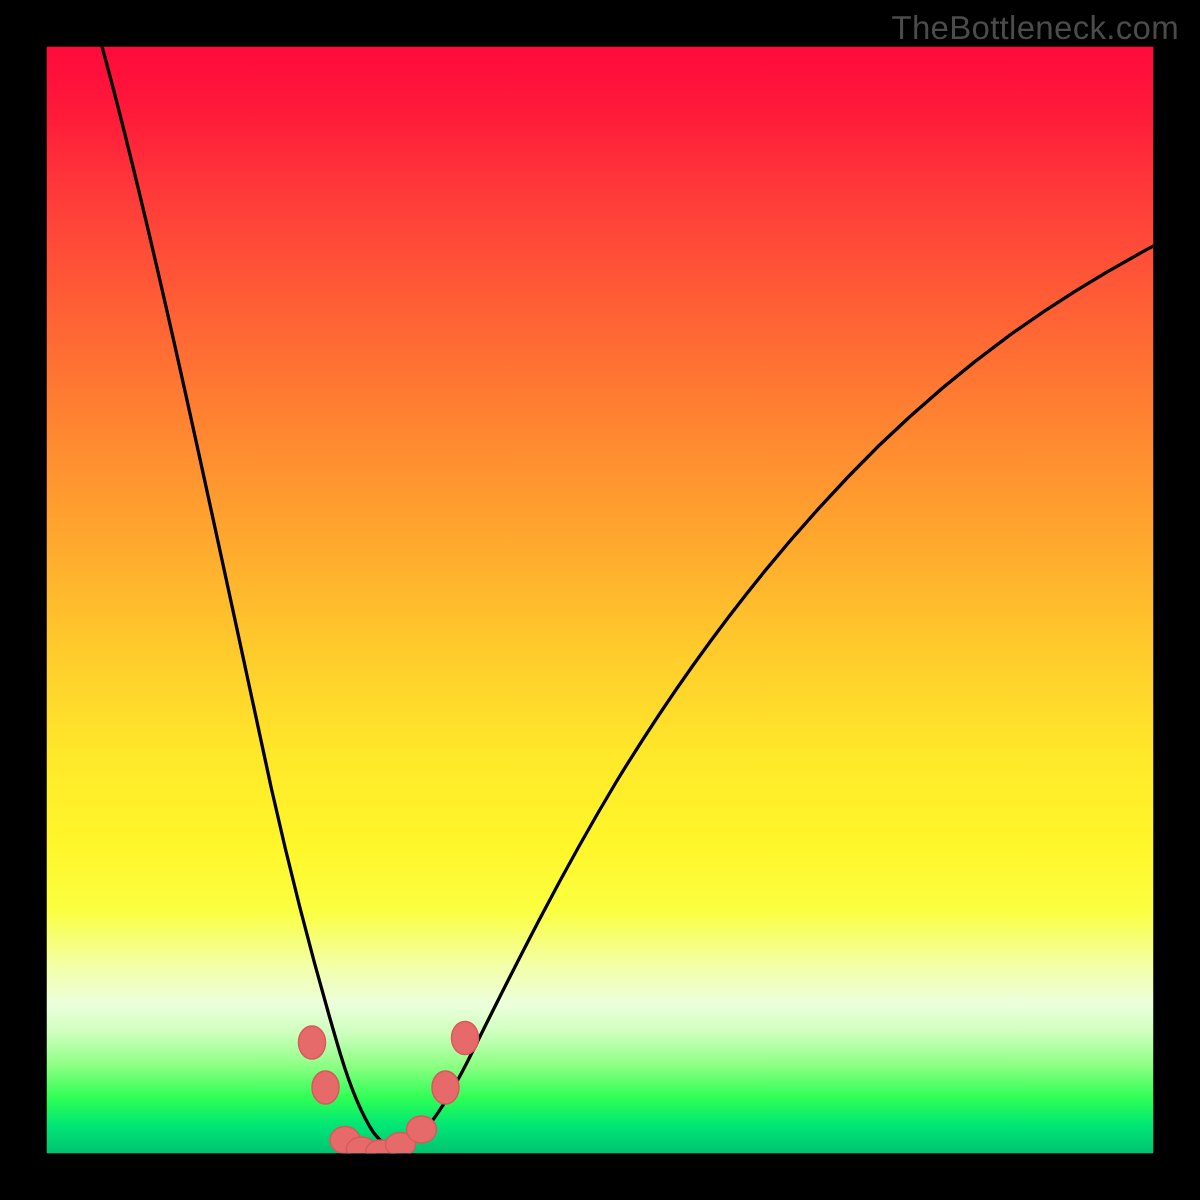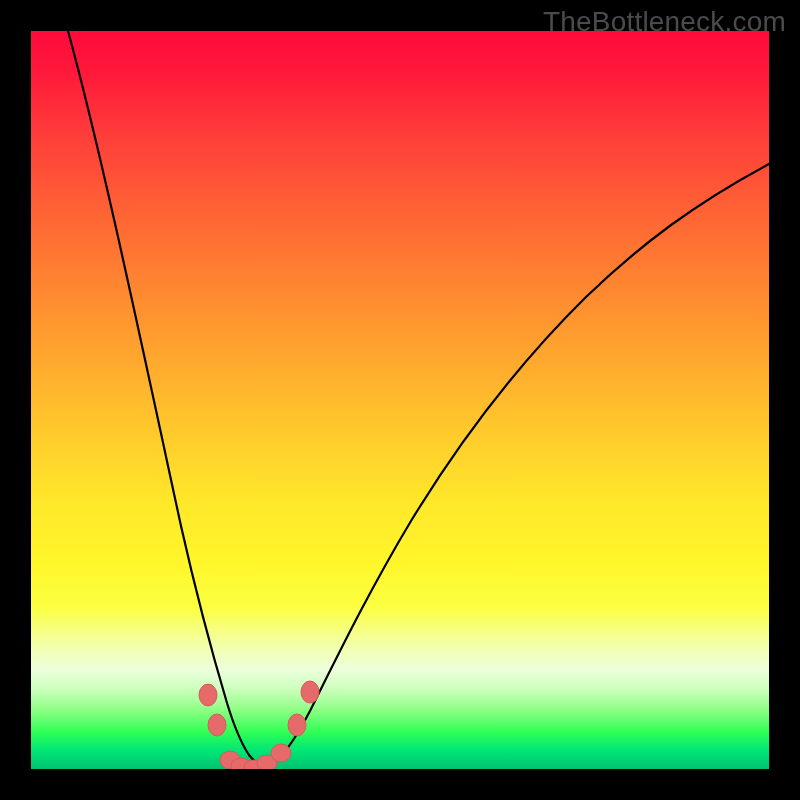--- a/index.html
+++ b/index.html
@@ -46,21 +46,21 @@
       #2eff55 95%,
       #00e676 97.5%,
       #00c270 100%
     );
   }
   .watermark {
     position: absolute;
     top: 6px;
     right: 14px;
     color: #4b4b4b;
-    font-size: 28px;
+    font-size: 22px;
     font-weight: 500;
     letter-spacing: 0.2px;
     user-select: none;
   }
   svg.curve {
     position: absolute;
     inset: 0;
     width: 100%;
     height: 100%;
   }

